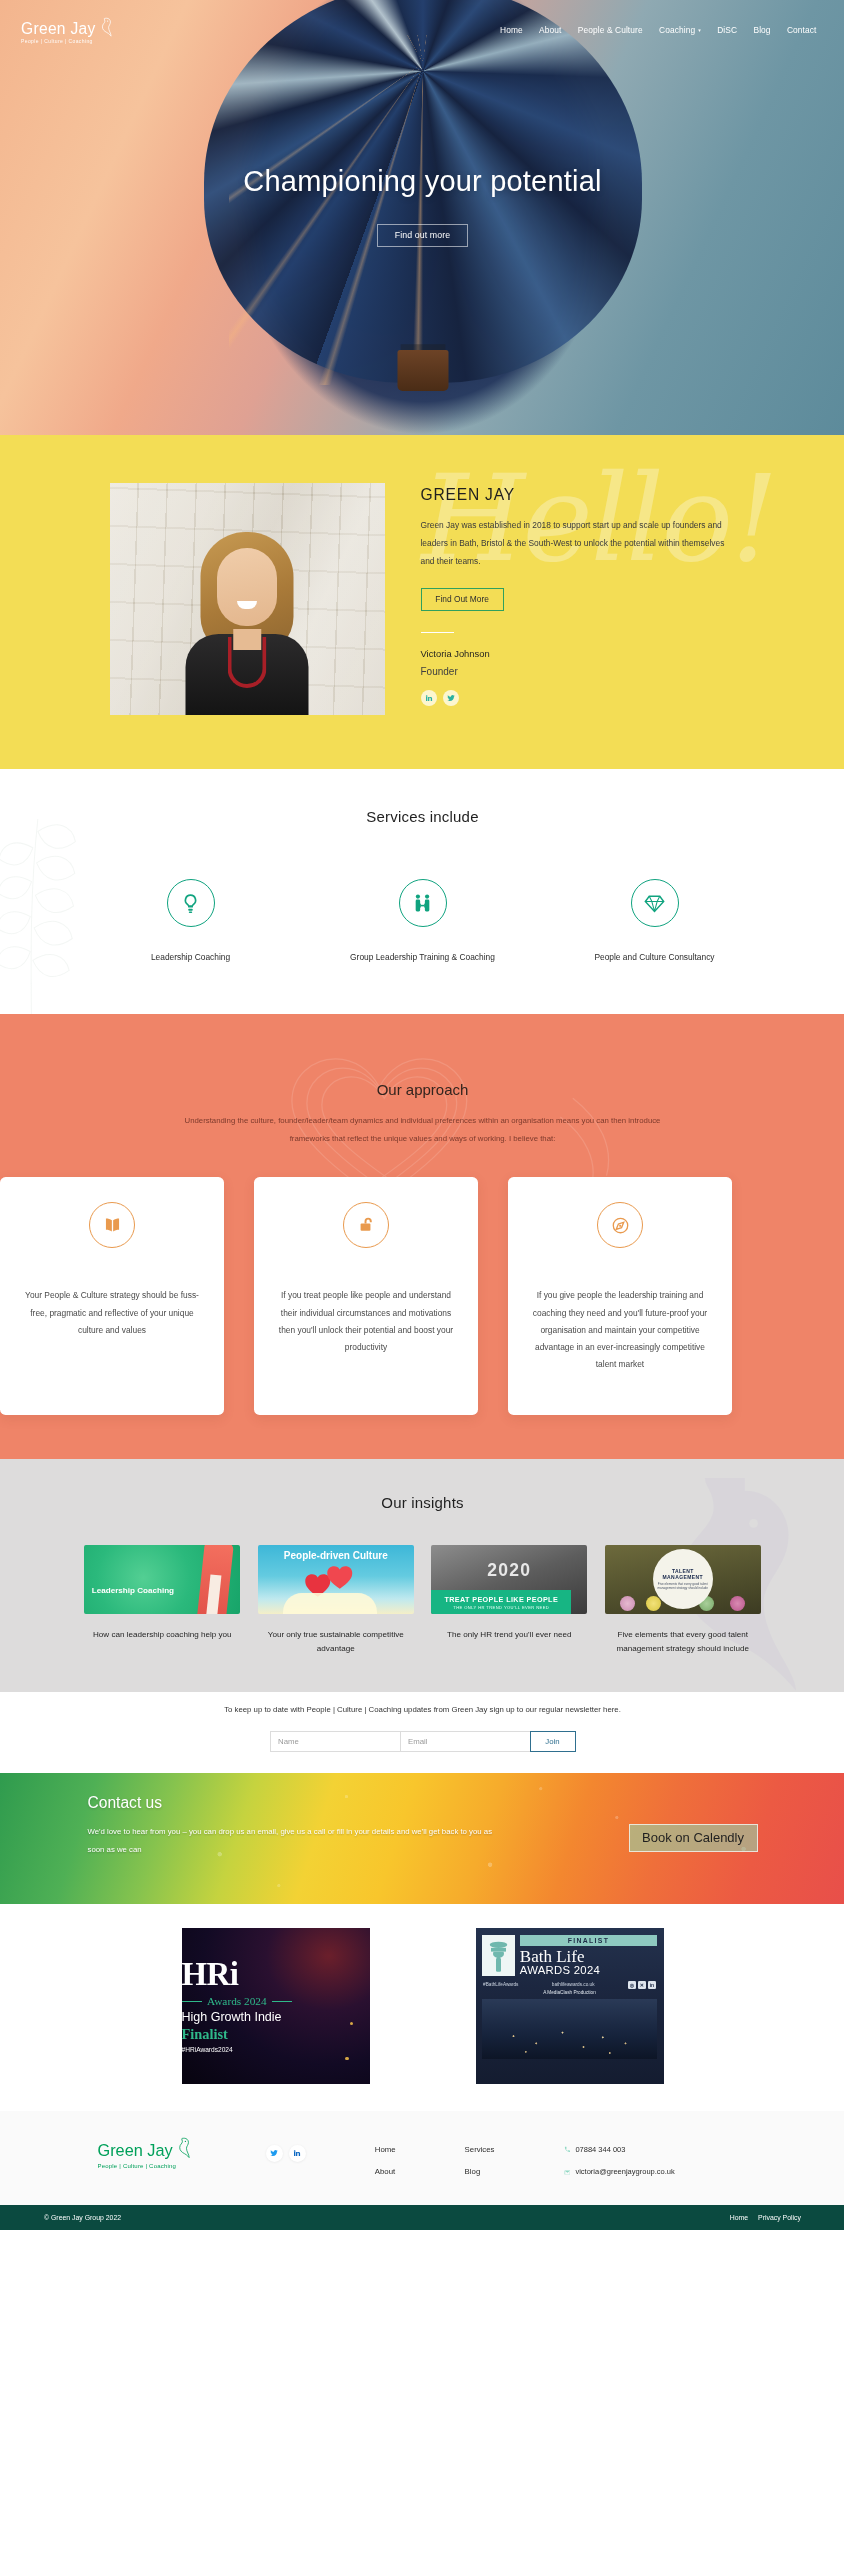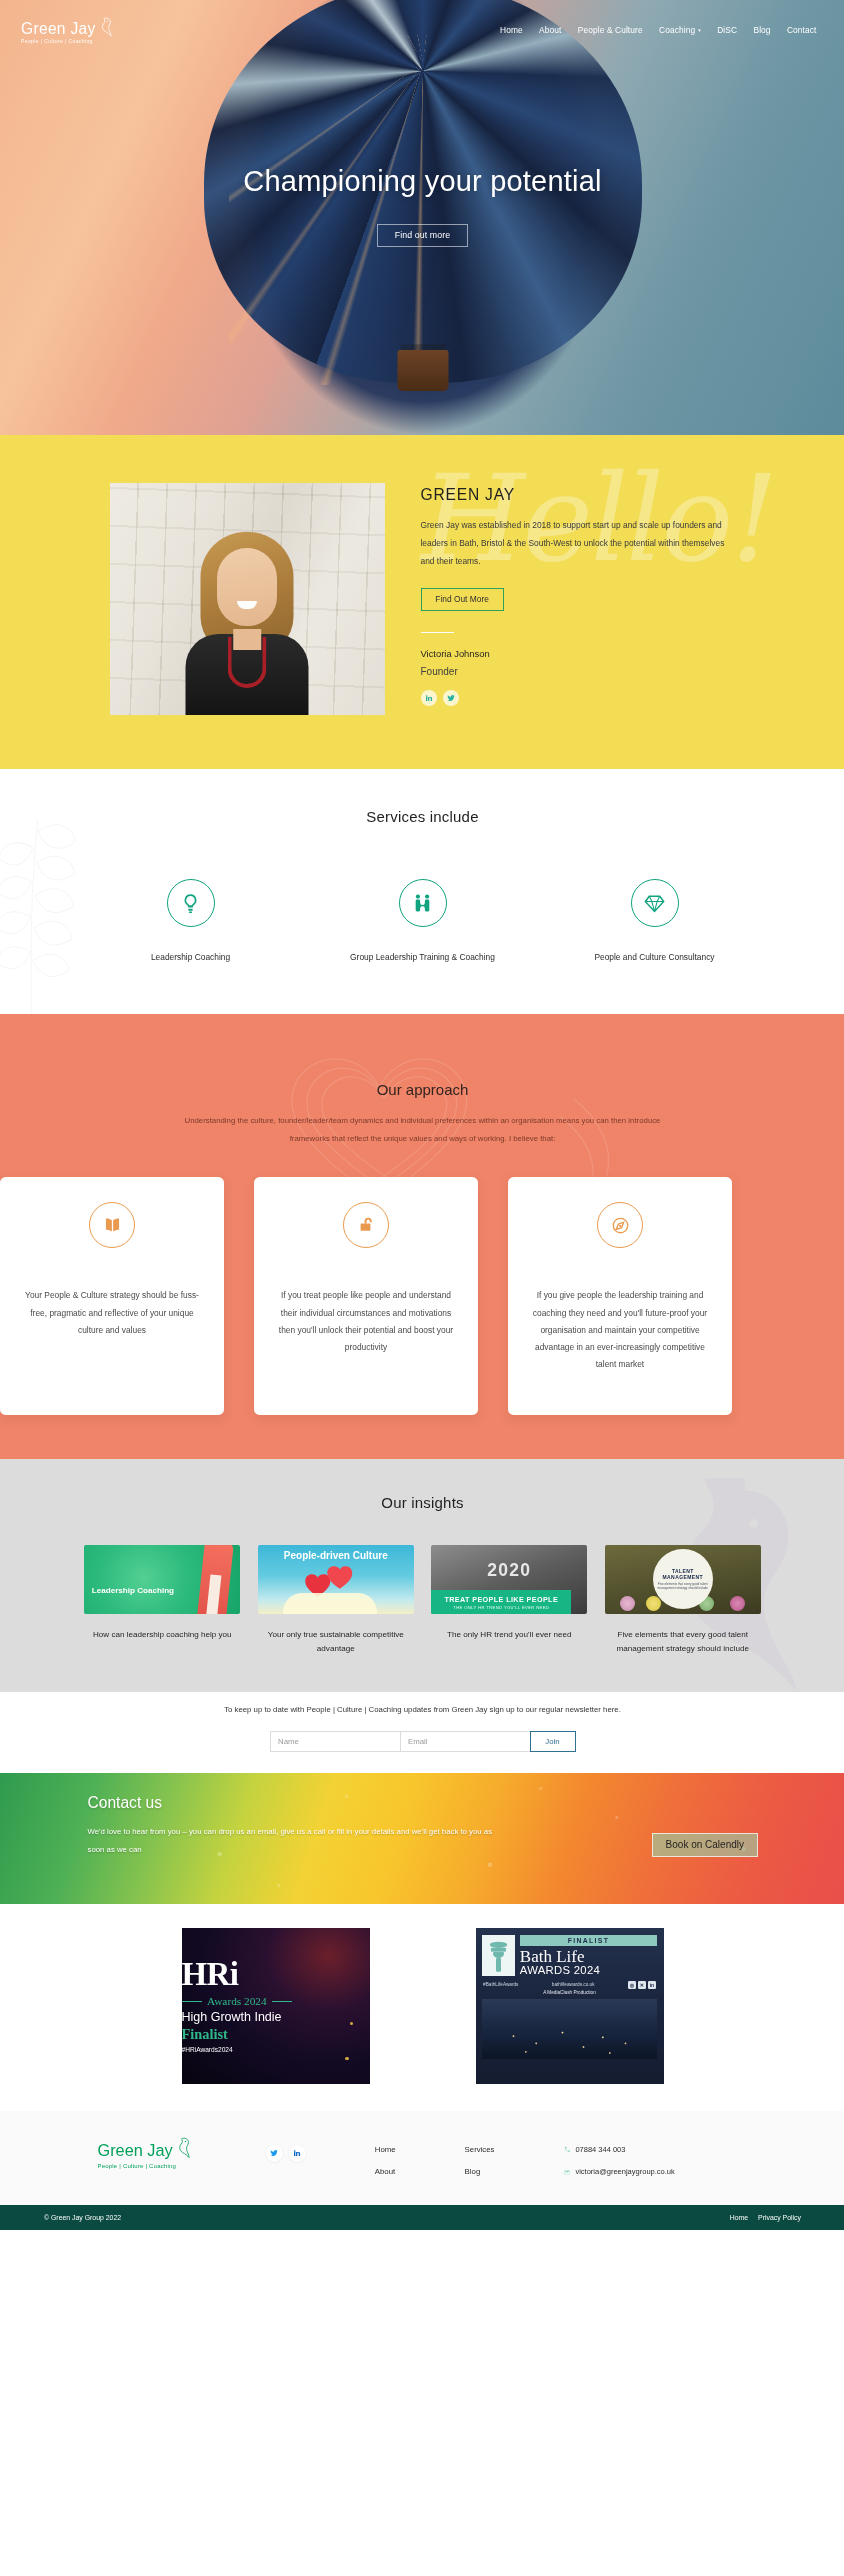--- a/index.html
+++ b/index.html
@@ -272,22 +272,22 @@
       radial-gradient(circle at 64% 12%, rgba(255,255,255,.2) 0 1.3px, transparent 1.9px);
   }
   .contact-inner {
     position:relative; z-index:2; max-width:720px; margin:0 auto;
     padding:21px 25px 0; display:flex; justify-content:space-between; align-items:flex-start;
   }
   .contact-h { color:#fff; font-size:15.6px; font-weight:400; text-shadow:0 0.6px 2.5px rgba(0,0,0,.2); }
   .contact-p { color:#fff; font-size:7.8px; line-height:2.3; margin-top:11.3px; max-width:419px;
     text-shadow:0 0.6px 1.9px rgba(0,0,0,.25); }
   .contact-btn {
-    margin-top:39px; padding:5.6px 12.5px; border:0.6px solid rgba(255,255,255,.7);
-    background:rgba(140,220,180,.55); color:#1f1f1f; font-size:10px; cursor:pointer;
+    margin-top:30px; padding:5.6px 12.5px; border:0.6px solid rgba(255,255,255,.7);
+    background:rgba(140,220,180,.55); color:#1f1f1f; font-size:13px; cursor:pointer;
     white-space:nowrap;
   }
 
   
   .awards { background:#fff; padding:24px 0 27.5px; display:flex; justify-content:center; gap:106px; }
   .award { width:188px; height:156px; position:relative; overflow:hidden; }
   .hri {
     background:radial-gradient(ellipse at 78% 18%, #6b1f2b 0%, #2a1030 30%, #120a24 60%, #07040f 100%);
     display:flex; flex-direction:column; align-items:flex-start; justify-content:center;
   }

